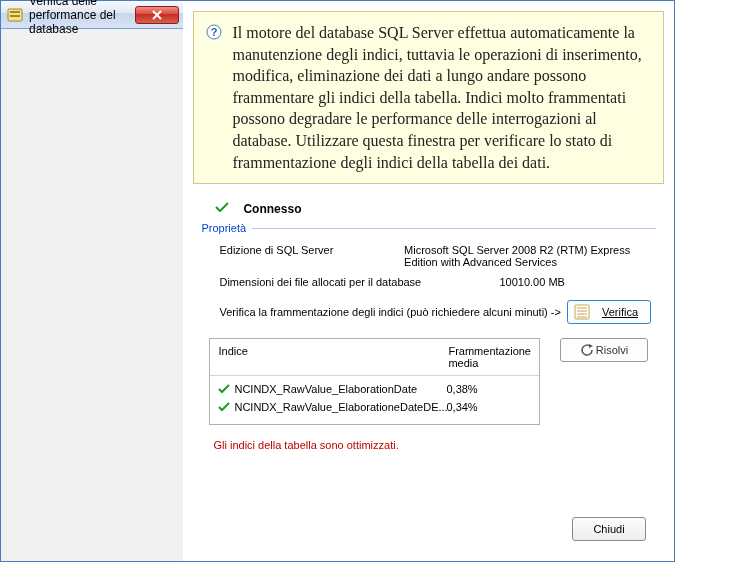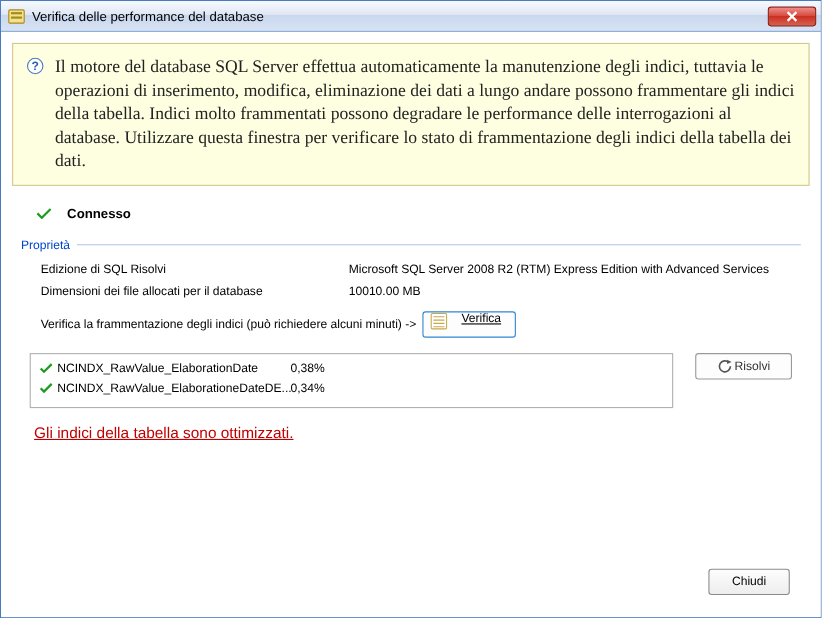--- a/index.html
+++ b/index.html
@@ -1,59 +1,59 @@
 <!DOCTYPE html>
 <html><head>
 <meta charset="utf-8">
 <style>
 * { box-sizing: border-box; margin: 0; padding: 0; }
 body { font-family: "Segoe UI", Tahoma, sans-serif; font-size: 11px; background: #fff; width: 747px; height: 562px; overflow: hidden; }
 
-.window { width: 747px; height: 562px; border: 1px solid #4a7bbf; display: flex; flex-direction: column; background: #f0f0f0; }
+.window { width: 675px; height: 562px; border: 1px solid #4a7bbf; display: flex; flex-direction: row; background: #f0f0f0; }
 .titlebar { height: 28px; background: linear-gradient(to bottom, #f7f9fd 0%, #e0e8f5 45%, #c9d7ed 46%, #d7e3f4 100%); display: flex; align-items: center; padding: 0 4px 0 6px; border-bottom: 1px solid #7a9ed2; }
 .titlebar-icon { width: 16px; height: 16px; margin-right: 6px; }
 .titlebar-title { font-size: 12px; color: #000; flex: 1; }
 .close-btn { width: 44px; height: 18px; background: linear-gradient(to bottom, #ee8e8a 0%, #d94c3f 45%, #c92d1f 46%, #d6604f 100%); border: 1px solid #8a2016; border-radius: 3px; display: flex; align-items: center; justify-content: center; cursor: pointer; }
 .close-x { stroke: #fff; stroke-width: 2; }
 
 .content { flex: 1; padding: 10px; display: flex; flex-direction: column; background: #fff; }
 
 .info-panel { border: 1px solid #d2c78c; background: #feffe0; padding: 10px 12px; display: flex; gap: 10px; }
 .info-icon { width: 16px; height: 16px; flex-shrink: 0; margin-top: 2px; }
 .info-text { font-size: 16px; color: #222; line-height: 1.35; font-family: Liberation Serif, serif; }
 
-.status-row { display: flex; align-items: center; gap: 14px; margin: 18px 0 14px 22px; }
+.status-row { display: flex; gap: 14px; margin: 18px 0 4px 22px; }
 .status-check { width: 14px; height: 10px; }
 .status-text { font-weight: bold; font-size: 12px; }
 
 .props-section { margin: 2px 8px 0 8px; }
 .props-header { display: flex; align-items: center; color: #0046c8; font-size: 11px; margin-bottom: 10px; }
 .props-header-line { flex: 1; height: 1px; background: #b5c9e7; margin-left: 6px; }
 
 .props-grid { margin-left: 18px; }
 .props-row { display: flex; margin-bottom: 8px; }
 .props-label { width: 280px; color: #000; }
 .props-value { color: #000; }
 
 .verify-row { margin: 12px 0 14px 18px; display: flex; align-items: center; gap: 6px; }
-.verify-btn { height: 24px; padding: 0 12px 0 6px; background: #fdfdfd; border: 1px solid #2f87d0; border-radius: 3px; display: inline-flex; align-items: flex-start; gap: 12px; cursor: pointer; font-size: 11px; }
+.verify-btn { height: 24px; padding: 0 12px 0 6px; background: #fdfdfd; border: 1px solid #2f87d0; border-radius: 3px; display: inline-flex; align-items: center; gap: 12px; cursor: pointer; font-size: 11px; }
 .verify-btn-icon { width: 16px; height: 16px; }
 .verify-btn-label { text-decoration: underline; }
 
 .index-area { display: flex; gap: 20px; margin: 0 8px; }
 .index-box { flex: 1; border: 1px solid #b0b0b0; background: #fff; padding: 0; }
 .index-header { display: flex; padding: 6px 8px 6px 8px; border-bottom: 1px solid #d6d6d6; }
 .index-col1 { width: 230px; }
 .index-col2 { flex: 1; }
 .index-row { display: flex; align-items: center; padding: 3px 4px; }
 .index-chk { width: 12px; height: 10px; margin: 0 4px 0 2px; flex-shrink: 0; }
 .resolve-btn { height: 24px; width: 88px; background: #fdfdfd; border: 1px solid #9a9a9a; border-radius: 3px; display: inline-flex; align-items: center; justify-content: center; gap: 2px; cursor: pointer; font-size: 11px; color: #333; }
 .resolve-icon { width: 14px; height: 14px; }
 
-.optimized-msg { color: #c00000; margin: 14px 0 0 12px; font-size: 14px; text-decoration: underline; }
+.optimized-msg { color: #c00000; margin: 14px 0 0 12px; font-size: 11px; }
 
 .footer { display: flex; justify-content: flex-end; padding: 6px 18px 10px 0; }
 .close-button { height: 24px; min-width: 74px; background: linear-gradient(to bottom, #fdfdfd, #ededed); border: 1px solid #8a8a8a; border-radius: 3px; cursor: pointer; font-size: 11px; padding: 0 12px; }
 </style>
 </head>
 <body>
 
 <div class="window">
 
   <div class="titlebar">
@@ -89,21 +89,21 @@
     </div>
 
     <div class="props-section">
       <div class="props-header">
         <span>Proprietà</span>
         <div class="props-header-line"></div>
       </div>
 
       <div class="props-grid">
         <div class="props-row">
-          <div class="props-label">Edizione di SQL Risolvi</div>
+          <div class="props-label">Edizione di SQL Server</div>
           <div class="props-value">Microsoft SQL Server 2008 R2 (RTM)  Express Edition with Advanced Services</div>
         </div>
         <div class="props-row">
           <div class="props-label">Dimensioni dei file allocati per il database</div>
           <div class="props-value">10010.00 MB</div>
         </div>
       </div>
 
       <div class="verify-row">
         <span>Verifica la frammentazione degli indici (può richiedere alcuni minuti)  -&gt;</span>
@@ -114,20 +114,24 @@
             <line x1="3" y1="7" x2="13" y2="7" stroke="#c7a84a"></line>
             <line x1="3" y1="10" x2="13" y2="10" stroke="#c7a84a"></line>
             <line x1="3" y1="13" x2="13" y2="13" stroke="#c7a84a"></line>
           </svg>
           <span class="verify-btn-label">Verifica</span>
         </button>
       </div>
 
       <div class="index-area">
         <div class="index-box">
+          <div class="index-header">
+            <div class="index-col1">Indice</div>
+            <div class="index-col2">Frammentazione media</div>
+          </div>
           <div style="padding:4px 2px 8px 2px;">
             <div class="index-row">
               <svg class="index-chk" viewBox="0 0 12 10">
                   <polyline points="1,5 4,8 11,1" fill="none" stroke="#1d9b1d" stroke-width="2"></polyline>
                 </svg>
               <div class="index-col1" style="width:212px">NCINDX_RawValue_ElaborationDate</div>
               <div class="index-col2">0,38%</div>
             </div>
             <div class="index-row">
               <svg class="index-chk" viewBox="0 0 12 10">

